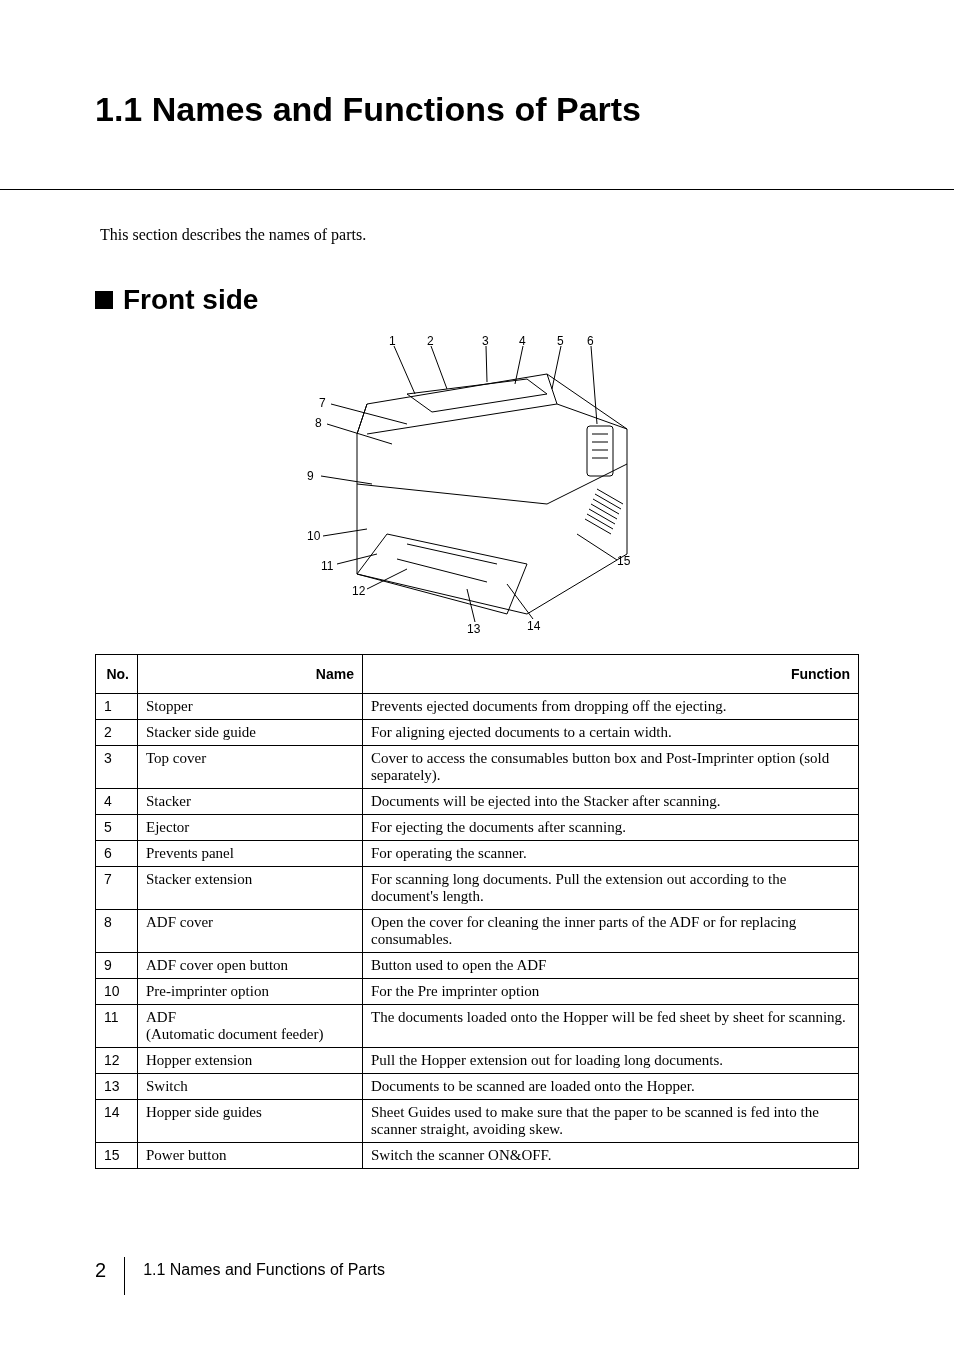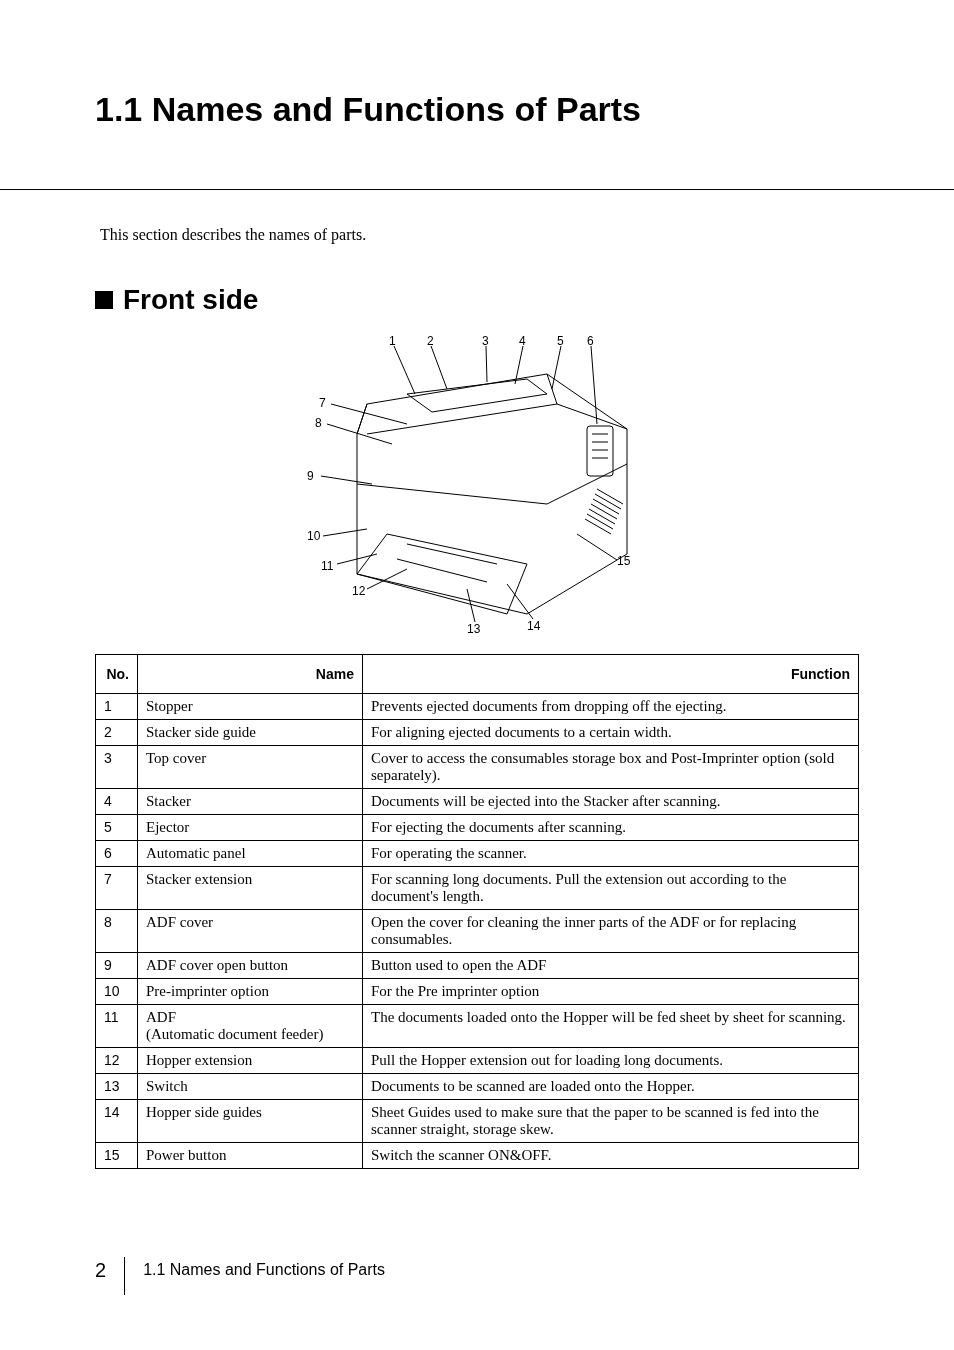--- a/index.html
+++ b/index.html
@@ -212,35 +212,35 @@
         <td>Prevents ejected documents from dropping off the ejecting.</td>
       </tr>
       <tr>
         <td class="no-col">2</td>
         <td class="name-col" style="white-space: pre-line; margin-top: 43px;">Stacker side guide</td>
         <td>For aligning ejected documents to a certain width.</td>
       </tr>
       <tr>
         <td class="no-col">3</td>
         <td class="name-col" style="white-space: pre-line; margin-top: 46px;">Top cover</td>
-        <td>Cover to access the consumables storage box and Post-Imprinter option (sold separately).</td>
+        <td>Cover to access the consumables button box and Post-Imprinter option (sold separately).</td>
       </tr>
       <tr>
         <td class="no-col">4</td>
         <td class="name-col" style="white-space: pre-line;">Stacker</td>
         <td>Documents will be ejected into the Stacker after scanning.</td>
       </tr>
       <tr>
         <td class="no-col">5</td>
         <td class="name-col" style="white-space: pre-line;">Ejector</td>
         <td>For ejecting the documents after scanning.</td>
       </tr>
       <tr>
         <td class="no-col">6</td>
-        <td class="name-col" style="white-space: pre-line;">Automatic panel</td>
+        <td class="name-col" style="white-space: pre-line;">Prevents panel</td>
         <td>For operating the scanner.</td>
       </tr>
       <tr>
         <td class="no-col">7</td>
         <td class="name-col" style="white-space: pre-line;">Stacker extension</td>
         <td>For scanning long documents. Pull the extension out according to the document's length.</td>
       </tr>
       <tr>
         <td class="no-col">8</td>
         <td class="name-col" style="white-space: pre-line; margin-top: 36px;">ADF cover</td>
@@ -268,21 +268,21 @@
         <td>Pull the Hopper extension out for loading long documents.</td>
       </tr>
       <tr>
         <td class="no-col">13</td>
         <td class="name-col" style="white-space: pre-line;">Switch</td>
         <td>Documents to be scanned are loaded onto the Hopper.</td>
       </tr>
       <tr>
         <td class="no-col">14</td>
         <td class="name-col" style="white-space: pre-line;">Hopper side guides</td>
-        <td>Sheet Guides used to make sure that the paper to be scanned is fed into the scanner straight, storage skew.</td>
+        <td>Sheet Guides used to make sure that the paper to be scanned is fed into the scanner straight, avoiding skew.</td>
       </tr>
       <tr>
         <td class="no-col">15</td>
         <td class="name-col" style="white-space: pre-line;">Power button</td>
         <td>Switch the scanner ON&amp;OFF.</td>
       </tr>
     </tbody>
 </table>
 
 <div class="footer">

